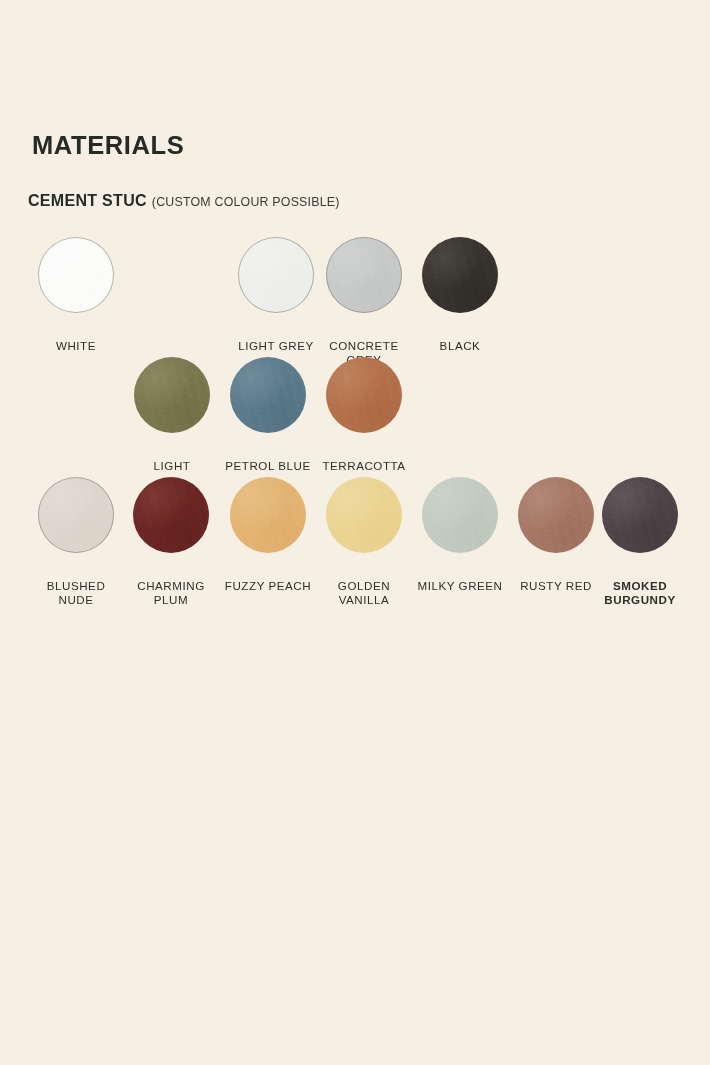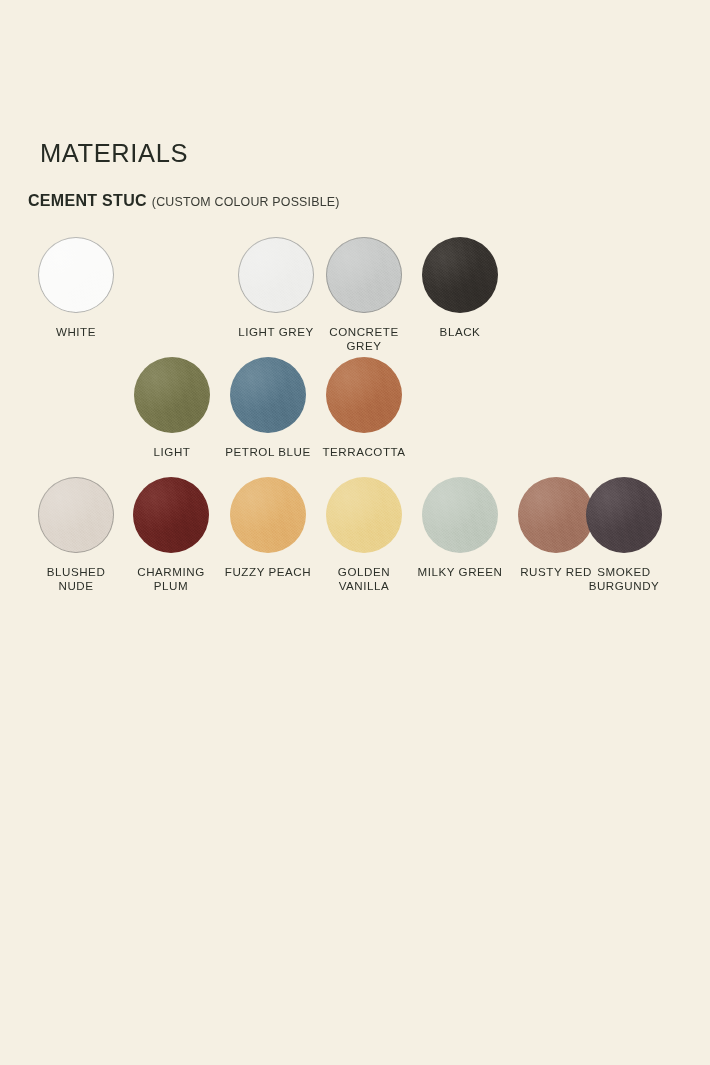--- a/index.html
+++ b/index.html
@@ -24,25 +24,25 @@
     width: 710px;
     height: 1065px;
   }
 
   
   .page-title {
     position: absolute;
     left: 28px;
     top: 129px;
     font-size: 25.5px;
-    font-weight: normal;
+    font-weight: bold;
     letter-spacing: 0.6px;
     color: #262b24;
     line-height: 1;
-    margin: 12px;
+    margin: 4px;
   }
 
   .subhead {
     position: absolute;
     left: 28px;
     top: 193px;
     white-space: nowrap;
     line-height: 1;
   }
   .subhead-main {
@@ -94,21 +94,21 @@
     background-image:
       radial-gradient(circle at 28% 26%, rgba(255,255,255,0.30) 0%, rgba(255,255,255,0) 46%),
       radial-gradient(circle at 72% 76%, rgba(0,0,0,0.12) 0%, rgba(0,0,0,0) 52%),
       repeating-linear-gradient(47deg, rgba(255,255,255,0.055) 0px, rgba(255,255,255,0.055) 1px, rgba(0,0,0,0.045) 1px, rgba(0,0,0,0.045) 2px),
       repeating-linear-gradient(-39deg, rgba(255,255,255,0.05) 0px, rgba(255,255,255,0.05) 1px, rgba(0,0,0,0.04) 1px, rgba(0,0,0,0.04) 2px);
     mix-blend-mode: soft-light;
     pointer-events: none;
   }
 
   .swatch-label {
-    margin-top: 12px;
+    margin-top: 26px;
     font-size: 11.6px;
     letter-spacing: 0.55px;
     color: #2c3029;
     line-height: 13.6px;
     white-space: pre-line;
   }
 </style>
 </head>
 <body style="background: rgb(245, 240, 227);">
 
@@ -173,20 +173,20 @@
 VANILLA</div>
       </div>
       <div class="swatch" style="left: 384px;">
         <div class="swatch-disc" style="background: rgb(194, 203, 192);"></div>
         <div class="swatch-label">MILKY GREEN</div>
       </div>
       <div class="swatch" style="left: 480px;">
         <div class="swatch-disc" style="background: rgb(165, 119, 100);"></div>
         <div class="swatch-label">RUSTY RED</div>
       </div>
-      <div class="swatch" style="left: 548px;">
+      <div class="swatch" style="left: 564px; font-weight: bold;">
         <div class="swatch-disc" style="background: rgb(78, 67, 71);"></div>
         <div class="swatch-label">SMOKED
 BURGUNDY</div>
       </div>
     </div>
 
 </div>
 
 </body></html>

